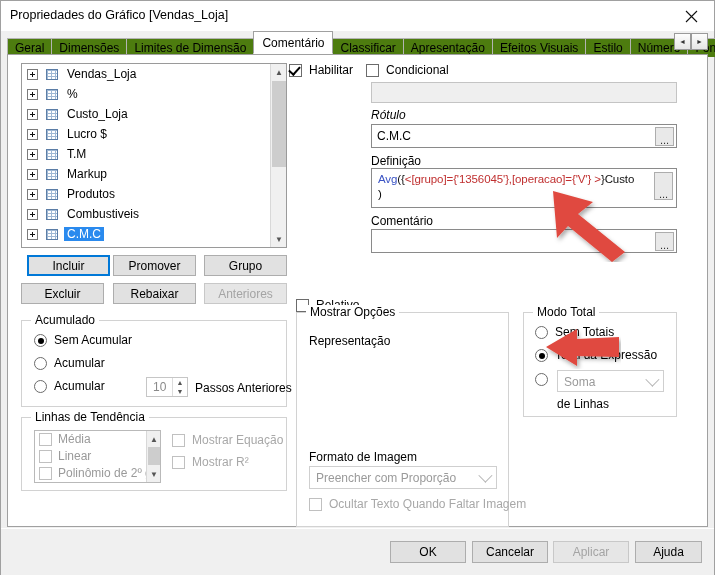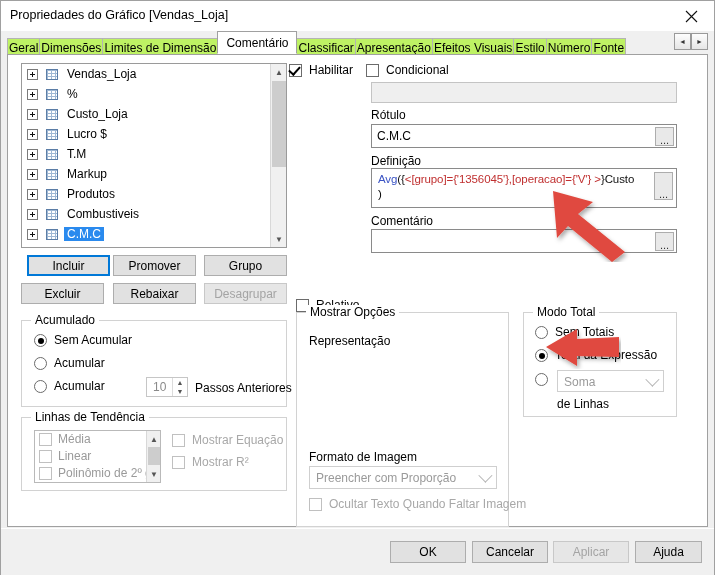--- a/index.html
+++ b/index.html
@@ -14,21 +14,21 @@
 
   
   .titlebar{position:absolute;left:0;top:0;width:713px;height:30px;background:#ffffff;}
   .title-text{position:absolute;left:9px;top:7px;font-size:12.5px;color:#000;white-space:nowrap;}
   .close-btn{position:absolute;right:0px;top:0px;width:46px;height:30px;display:flex;align-items:center;justify-content:center;cursor:default;}
   .close-btn svg{display:block;}
 
   
   .tabstrip{position:absolute;left:0;top:30px;width:713px;height:23px;background:#f0f0f0;}
   .tabs{position:absolute;left:6px;top:0px;height:23px;display:flex;align-items:flex-end;}
-  .tab{height:19px;line-height:19px;padding:0 1px;margin-right:-1px;background:#bef264;border:1px solid #b4b4b4;border-bottom:none;
+  .tab{height:19px;line-height:19px;padding:0 7px;margin-right:-1px;background:#4d7c0f;border:1px solid #b4b4b4;border-bottom:none;
        font-size:12px;color:#000;white-space:nowrap;box-sizing:border-box;position:relative;top:3px;}
   .tab.active{height:23px;line-height:22px;background:#ffffff;border:1px solid #a0a0a0;border-bottom:1px solid #fff;top:0px;z-index:5;padding:0 8px;}
   .tab-spin{position:absolute;right:6px;top:2px;width:34px;height:17px;display:flex;z-index:6;}
   .spin-b{width:17px;height:17px;background:linear-gradient(#fdfdfd,#e6e6e6);border:1px solid #9a9a9a;box-sizing:border-box;
           display:flex;align-items:center;justify-content:center;font-size:7px;color:#333;}
 
   
   .page{position:absolute;left:6px;top:53px;width:701px;height:473px;background:#ffffff;border:1px solid #a0a0a0;box-sizing:border-box;}
 
   
@@ -191,21 +191,21 @@
         <div class="lsthumb"></div>
         <div class="lsarrow" style="position:absolute;bottom:0;left:0;">▼</div>
       </div>
     </div>
 
     <div class="btn focus" style="left:13px;top:200px;width:83px;height:21px;position:absolute;margin-left:6px;">Incluir</div>
     <div class="btn" style="left:105px;top:200px;width:83px;height:21px;position:absolute;">Promover</div>
     <div class="btn" style="left:196px;top:200px;width:83px;height:21px;position:absolute;">Grupo</div>
     <div class="btn" style="left:13px;top:228px;width:83px;height:21px;position:absolute;">Excluir</div>
     <div class="btn" style="left:105px;top:228px;width:83px;height:21px;position:absolute;">Rebaixar</div>
-    <div class="btn disabled" style="left:196px;top:228px;width:83px;height:21px;position:absolute;">Desagrupar</div>
+    <div class="btn disabled" style="left:196px;top:228px;width:83px;height:21px;position:absolute;">Anteriores</div>
 
     <div class="grp" style="left:13px;top:265px;width:266px;height:87px;">
       <span class="glabel">Acumulado</span>
       <div class="optrow" style="left:12px;top:13px;">
         <span class="radio on"></span>
         <span class="txt">Sem Acumular</span>
       </div>
       <div class="optrow" style="left:12px;top:36px;">
         <span class="radio"></span>
         <span class="txt">Acumular</span>
@@ -264,21 +264,21 @@
       <span class="txt">Habilitar</span>
     </div>
     <div class="optrow" style="left:358px;top:9px;">
       <span class="cb"></span>
       <span class="txt">Condicional</span>
     </div>
     <div class="field dim" style="left:363px;top:27px;width:306px;height:21px;">
       <span class="fv"></span>
     </div>
 
-    <span class="flabel" style="left:363px;top:53px;">Rótulo</span>
+    <span class="flabel" style="left:363px;top:53px;font-style:italic;">Rótulo</span>
     <div class="field" style="left:363px;top:69px;width:306px;height:24px;">
       <span class="fv" style="top:4px;">C.M.C</span>
       <span class="ellip">...</span>
     </div>
 
     <span class="flabel" style="left:363px;top:99px;">Definição</span>
     <div class="exprbox" style="left:363px;top:113px;">
       <div class="exprtext">
         <span class="c-fn">Avg</span><span class="c-br">({</span><span class="c-set">&lt;[grupo]={'1356045'},[operacao]={'V'} &gt;</span><span class="c-br">}Custo</span>
       </div>

